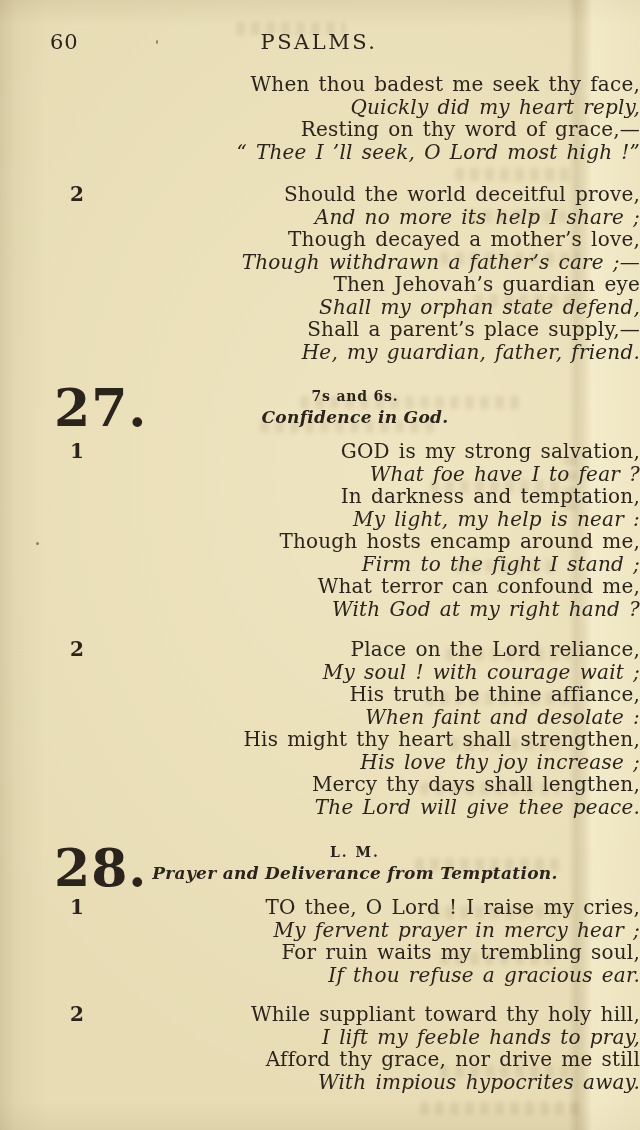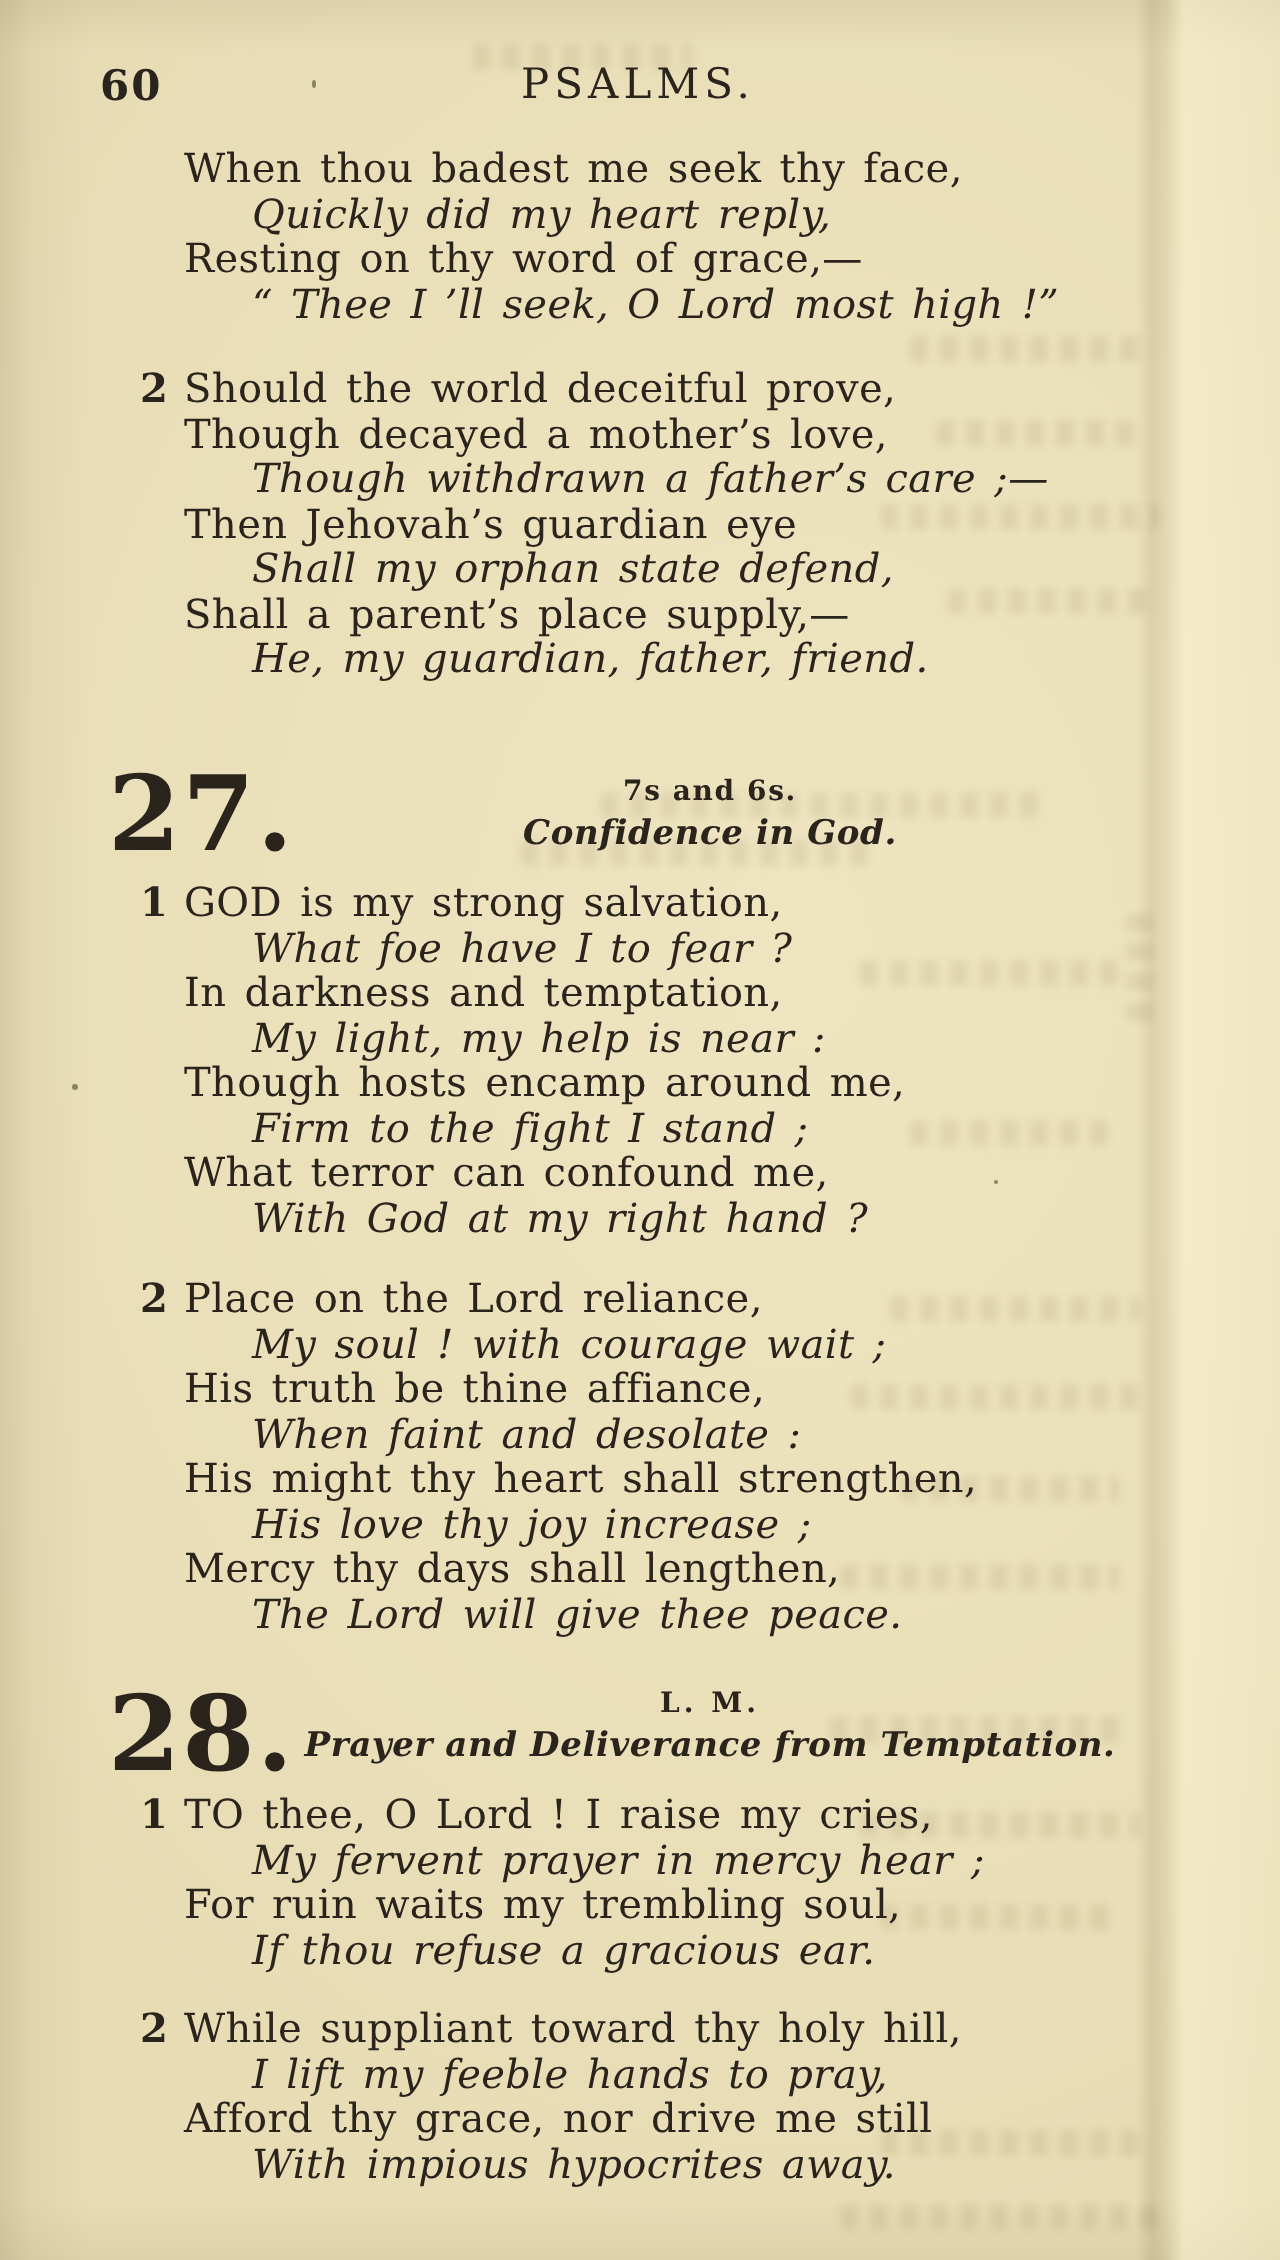--- a/index.html
+++ b/index.html
@@ -11,25 +11,25 @@
     color:#2a241d;
     background-color:#e7dcb4;
     background-image:
       radial-gradient(130% 95% at 62% 42%, rgba(255,249,222,0.30), rgba(255,249,222,0) 62%),
       linear-gradient(90deg, rgba(96,78,44,0.14) 0px, rgba(96,78,44,0.05) 16px, rgba(96,78,44,0) 46px),
       linear-gradient(90deg, rgba(0,0,0,0) 0px, rgba(0,0,0,0) 568px, rgba(110,92,54,0.16) 576px, rgba(110,92,54,0.08) 583px, rgba(251,244,215,0.50) 592px, rgba(243,234,202,0.42) 640px),
       linear-gradient(180deg, rgba(96,78,44,0.09) 0px, rgba(96,78,44,0) 26px),
       linear-gradient(0deg, rgba(96,78,44,0.07) 0px, rgba(96,78,44,0) 30px);
   }
   
-  .page-num{position:absolute;left:50px;top:30px;font-size:21px;font-weight:bold;letter-spacing:1px;}
+  .page-num{position:absolute;left:50px;top:30px;font-size:21px;font-weight:normal;letter-spacing:1px;}
   .running-title{position:absolute;left:0;top:30px;width:584px;text-align:center;font-size:21px;letter-spacing:2.5px;padding-left:27px;}
   
   .stanza{position:absolute;left:0;right:0;}
-  .line{position:relative;font-size:20px;line-height:22.5px;letter-spacing:0.2px;word-spacing:2.5px;padding-left:92px;white-space:nowrap;}
+  .line{position:relative;font-size:20px;line-height:22.5px;letter-spacing:0.2px;word-spacing:2.5px;padding-left:92px;white-space:nowrap;text-align:right;}
   .line.ind{padding-left:126px;font-style:italic;}
   .vnum{position:absolute;left:70px;top:0;font-weight:bold;}
   
   .hymn-number{position:absolute;left:54px;font-size:52px;line-height:44px;font-weight:bold;letter-spacing:1px;}
   .head-center{position:absolute;left:0;width:614px;text-align:center;margin-left:48px;}
   .meter{font-size:14px;font-weight:bold;letter-spacing:0.8px;}
   .hymn-title{font-size:17px;font-weight:bold;font-style:italic;letter-spacing:0.3px;}
   
   .ghost{position:absolute;height:13px;border-radius:3px;opacity:0.22;filter:blur(2.2px);
     background:repeating-linear-gradient(90deg, rgba(122,102,62,0.55) 0 9px, rgba(122,102,62,0) 9px 15px);}
@@ -68,20 +68,21 @@
 
   <div class="stanza" style="top:73px">
     <div class="line"><span>When thou badest me seek thy face,</span></div>
     <div class="line ind"><span>Quickly did my heart reply,</span></div>
     <div class="line"><span>Resting on thy word of grace,—</span></div>
     <div class="line ind"><span>“ Thee I ’ll seek, O Lord most high !”</span></div>
   </div>
 
   <div class="stanza" style="top:183px">
     <div class="line"><span class="vnum">2</span><span>Should the world deceitful prove,</span></div>
+    <div class="line ind"><span>And no more its help I share ;</span></div>
     <div class="line"><span>Though decayed a mother’s love,</span></div>
     <div class="line ind"><span>Though withdrawn a father’s care ;—</span></div>
     <div class="line"><span>Then Jehovah’s guardian eye</span></div>
     <div class="line ind"><span>Shall my orphan state defend,</span></div>
     <div class="line"><span>Shall a parent’s place supply,—</span></div>
     <div class="line ind"><span>He, my guardian, father, friend.</span></div>
   </div>
 
   <div class="hymn-number" style="top:386px">27.</div>
   <div class="head-center" style="top:388px">

